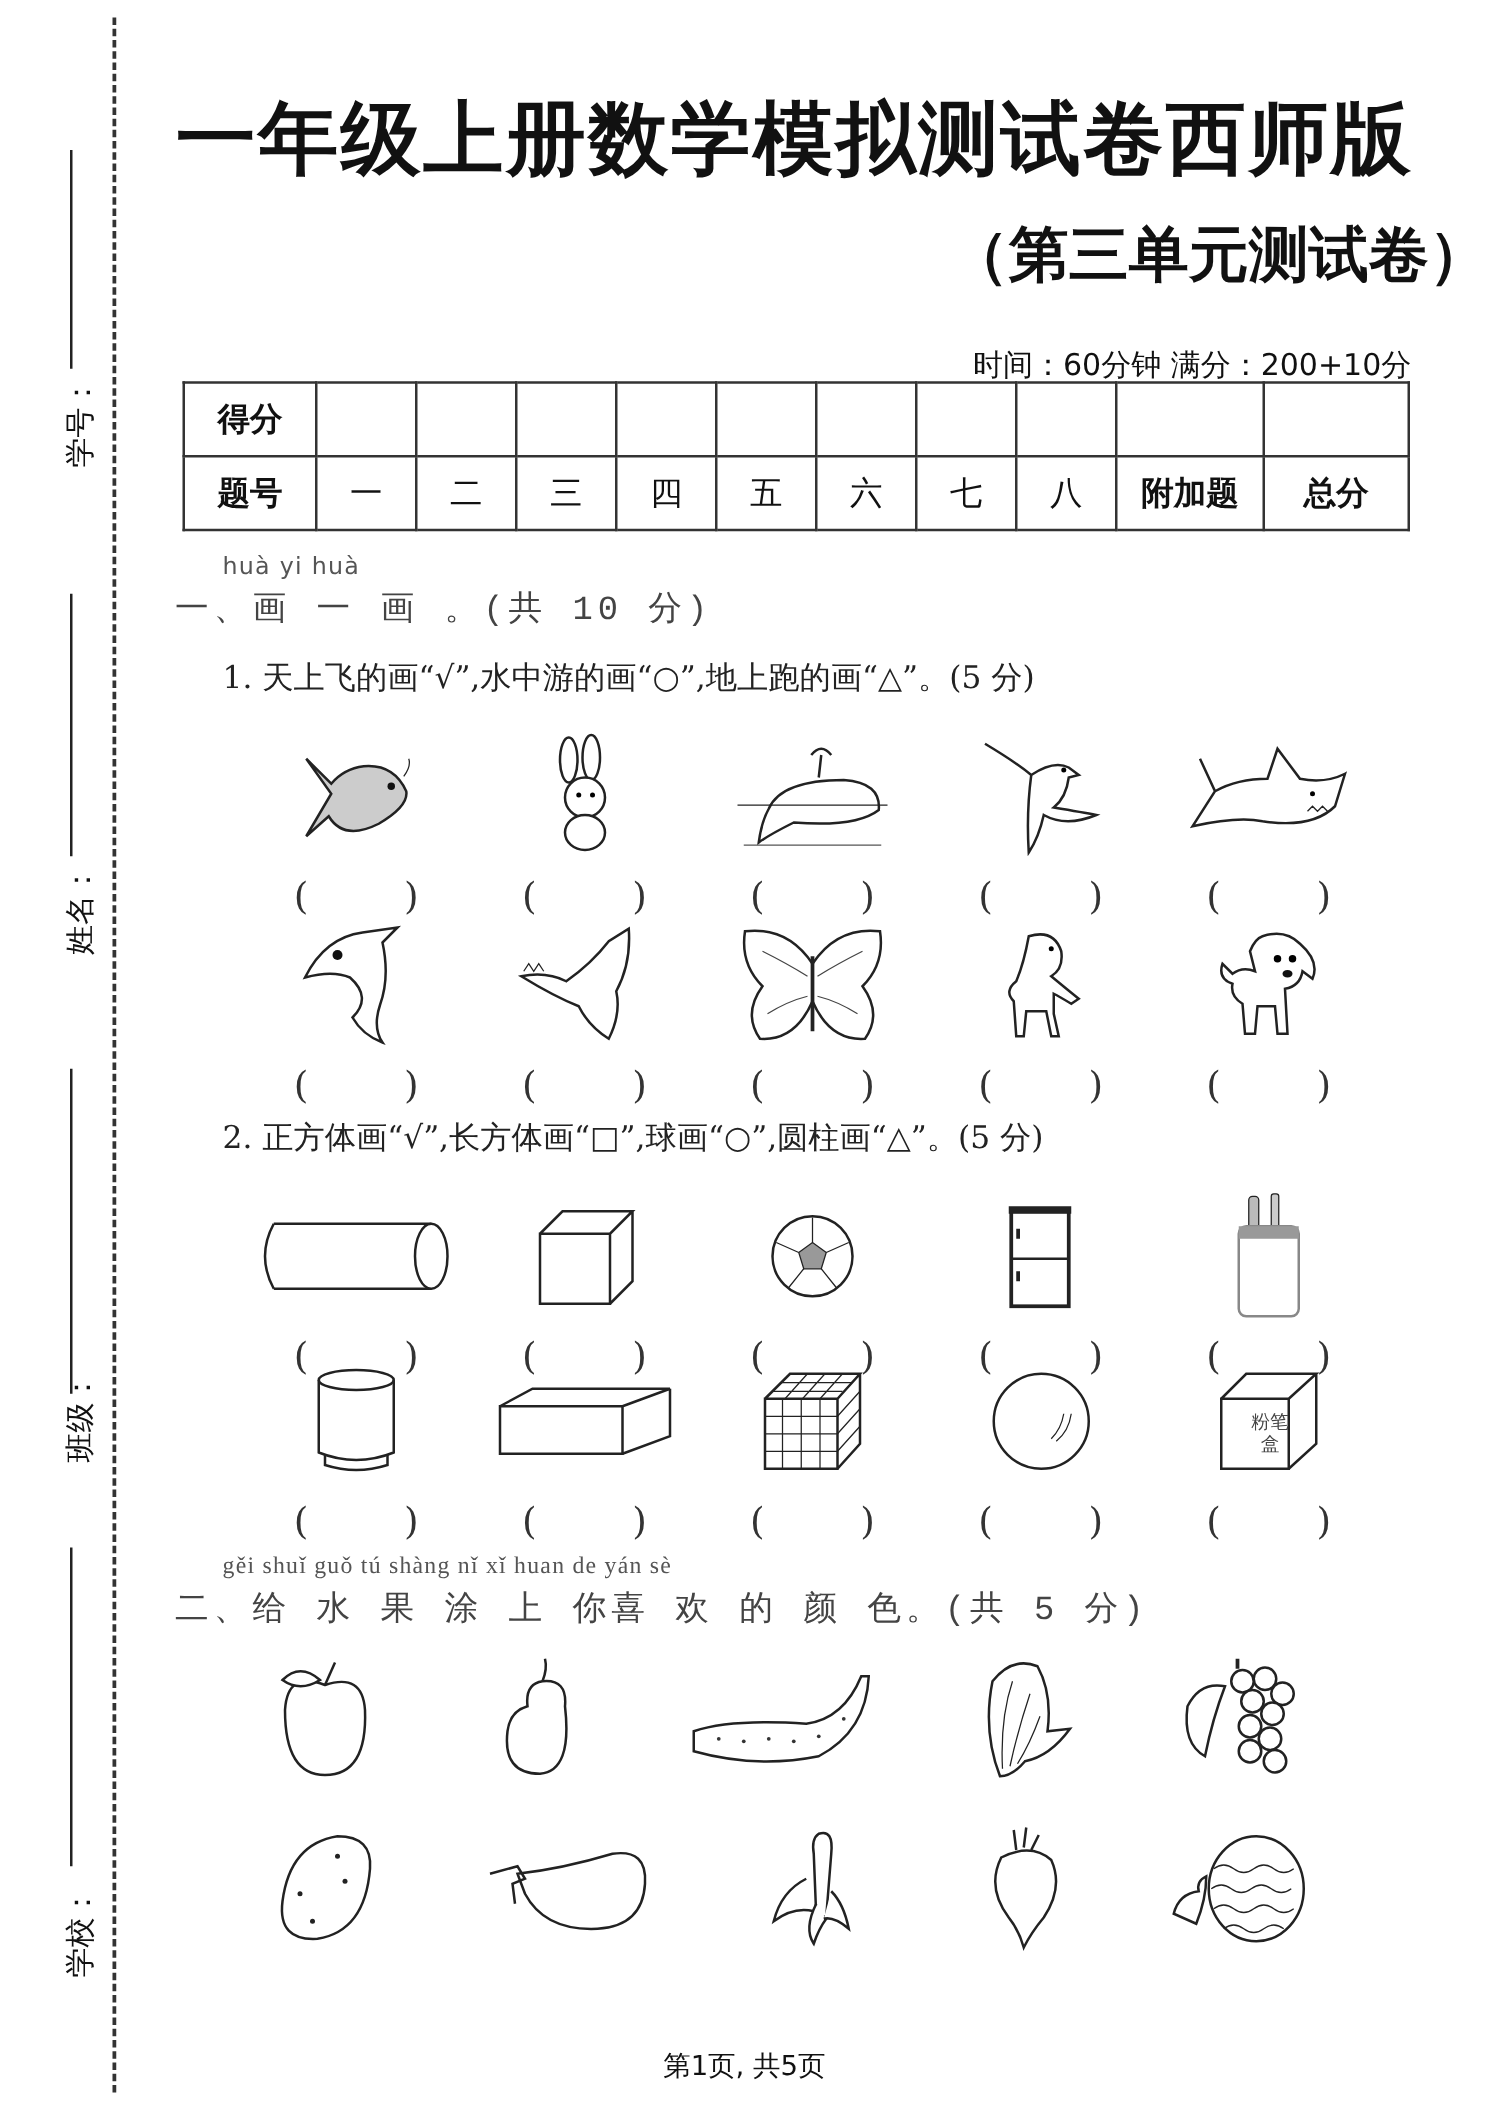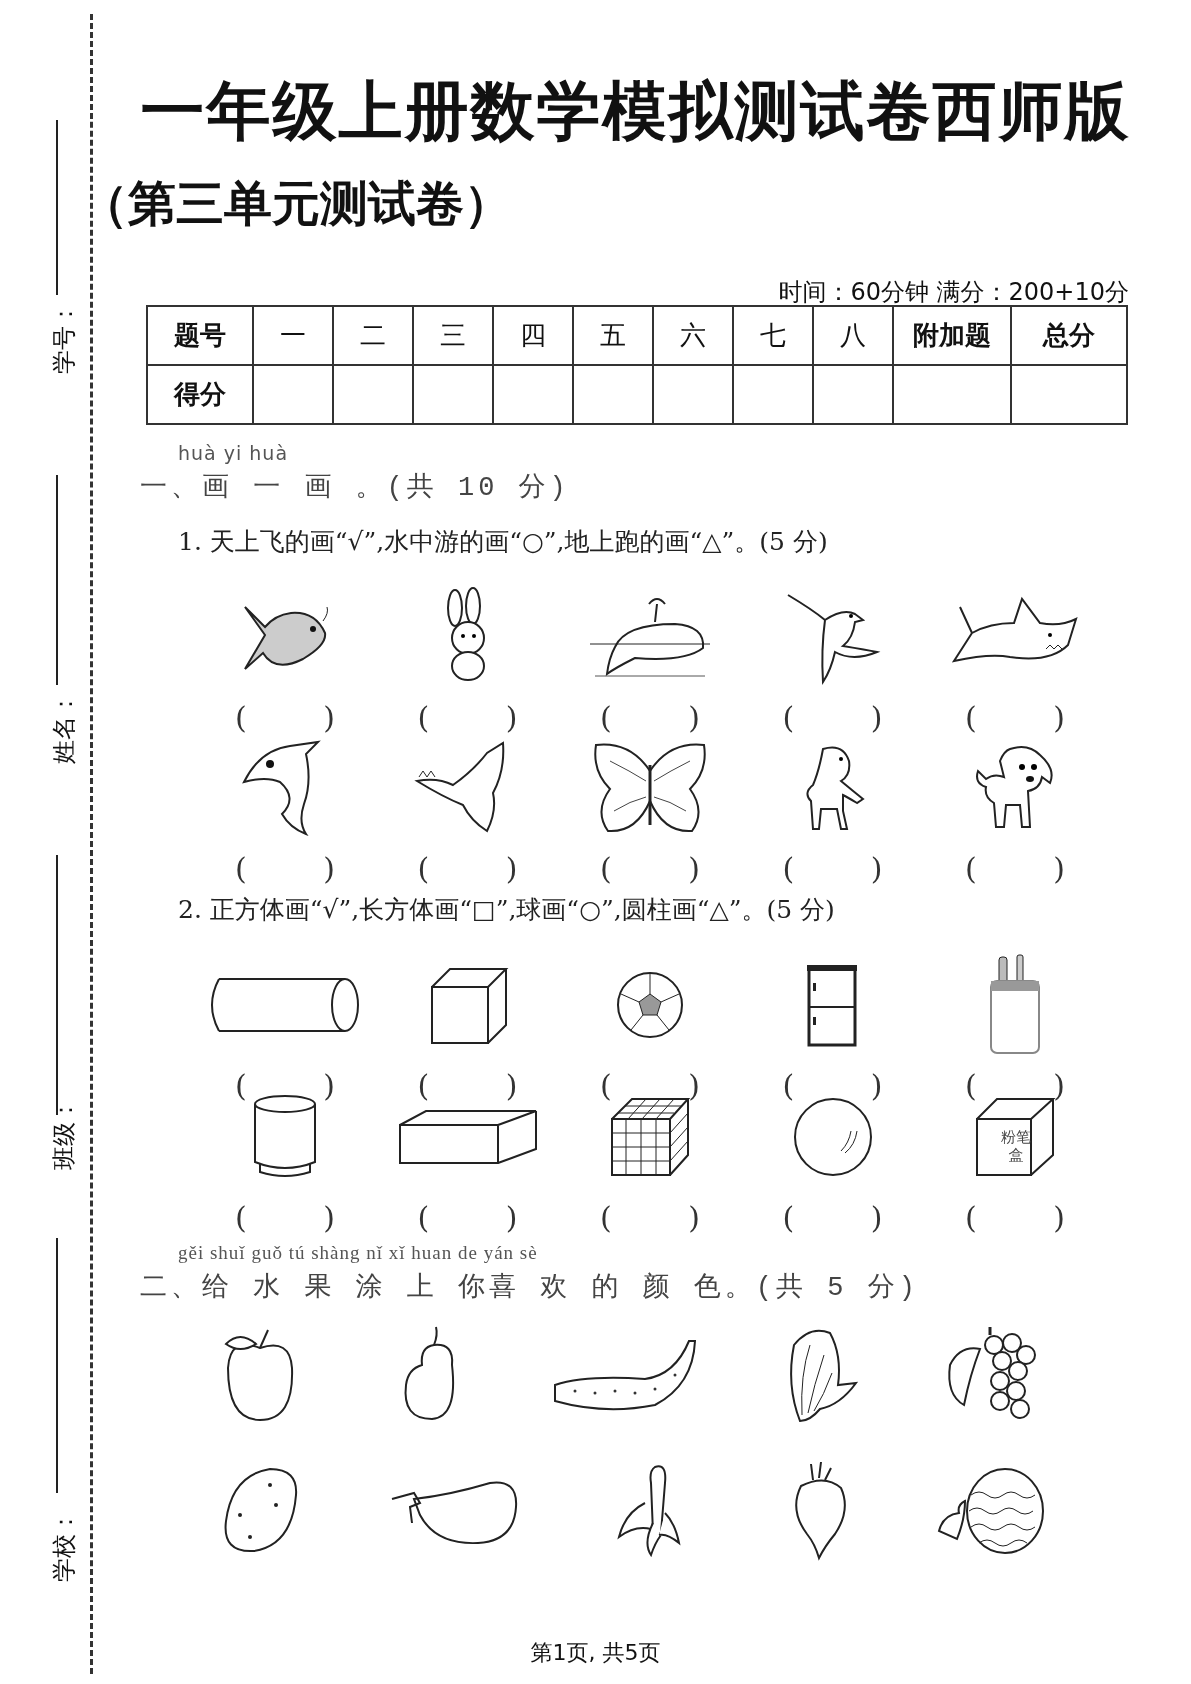--- a/index.html
+++ b/index.html
@@ -7,21 +7,21 @@
          font-family:"DejaVu Sans","Liberation Sans",sans-serif; color:#111; }
   
   .dash-line { position:absolute; left:90px; top:14px; width:0; height:1660px;
                border-left:3px dashed #333; }
   .margin-line { position:absolute; left:56px; width:0; border-left:2px solid #222; }
   .margin-label { position:absolute; left:28px; transform:rotate(-90deg); transform-origin:center;
                   font-size:24px; white-space:nowrap; font-family:"DejaVu Sans",sans-serif; }
   
   .title { position:absolute; left:0; width:1191px; top:68px; text-align:center; padding-left:80px; box-sizing:border-box;
            font-size:64px; font-weight:bold; letter-spacing:2px; font-family:"DejaVu Sans",sans-serif; }
-  .subtitle { position:absolute; left:0; width:1191px; top:172px; text-align:left; padding-left:80px; box-sizing:border-box;
+  .subtitle { position:absolute; left:0; width:1191px; top:172px; text-align:right; padding-left:80px; box-sizing:border-box;
            font-size:48px; font-weight:bold; font-family:"DejaVu Sans",sans-serif; }
   .meta { position:absolute; right:62px; top:276px; font-size:24px; }
   
   table.score { position:absolute; left:146px; top:305px; width:980px; height:120px;
                 border-collapse:collapse; table-layout:fixed; font-family:"DejaVu Serif",serif; }
   table.score td { border:2px solid #333; text-align:center; font-size:26px; padding:0; }
   table.score td.bold { font-family:"DejaVu Sans",sans-serif; font-weight:bold; }
   
   .pinyin { position:absolute; font-size:19px; color:#555; letter-spacing:1px; }
   .section-head { position:absolute; font-size:27px; color:#444; font-family:Liberation Mono, monospace; letter-spacing:4px; }
@@ -65,44 +65,44 @@
     <col style="width:80px">
       <col style="width:80px">
       <col style="width:80px">
       <col style="width:80px">
     <col style="width:80px">
       <col style="width:118px">
       <col style="width:116px">
   </colgroup>
   <tbody>
       <tr>
+    <td class="bold">得分</td>
+    <td></td>
+    <td></td>
+    <td></td>
+    <td></td>
+    <td></td>
+    <td></td>
+    <td></td>
+    <td></td>
+    <td></td>
+    <td></td>
+  </tr>
+  <tr>
     <td class="bold">题号</td>
     <td>一</td>
     <td>二</td>
     <td>三</td>
     <td>四</td>
     <td>五</td>
     <td>六</td>
     <td>七</td>
     <td>八</td>
     <td class="bold">附加题</td>
     <td class="bold">总分</td>
-  </tr>
-  <tr>
-    <td class="bold">得分</td>
-    <td></td>
-    <td></td>
-    <td></td>
-    <td></td>
-    <td></td>
-    <td></td>
-    <td></td>
-    <td></td>
-    <td></td>
-    <td></td>
   </tr>
 </tbody>
   </table>
 
 <div class="pinyin" style="left:178px;top:442px;">huà yi huà</div>
 <div class="section-head" style="left:140px;top:468px;">一、画 一 画 。(共 10 分)</div>
 <div class="question" style="left:178px;top:525px;">1. 天上飞的画“√”,水中游的画“○”,地上跑的画“△”。(5 分)</div>
 
 <div class="grid-row" style="top:582px;">
   <div class="cell">

